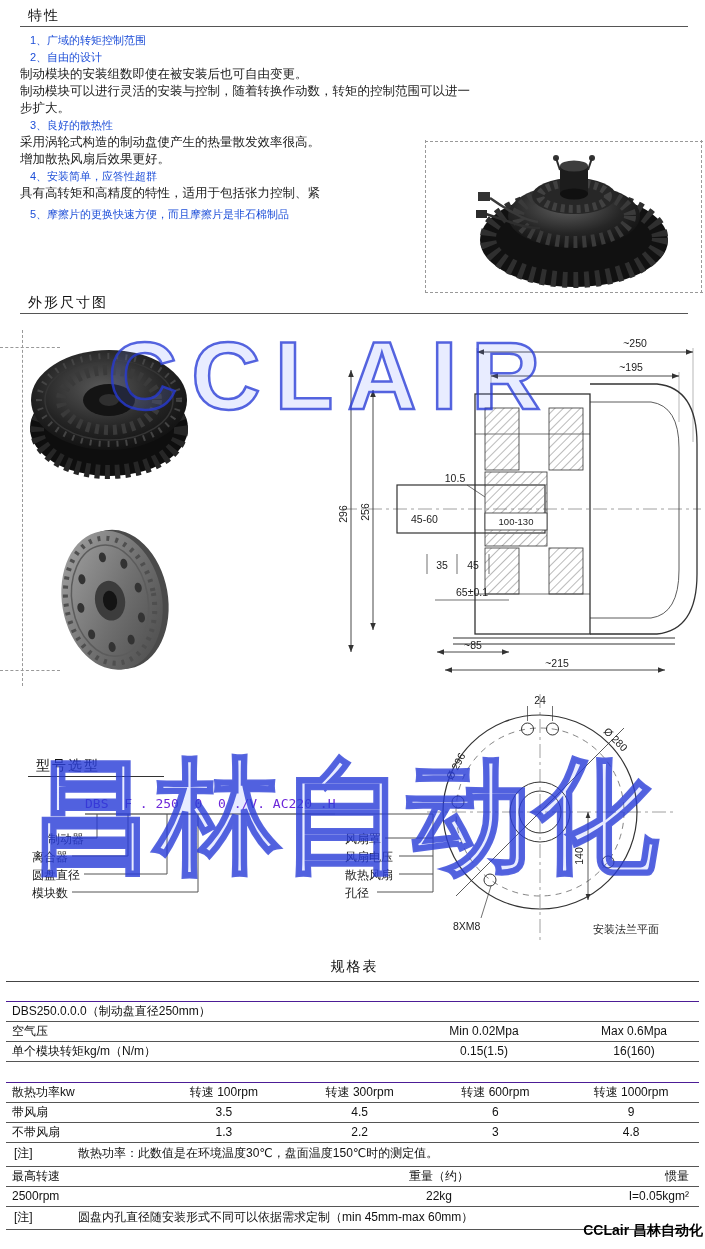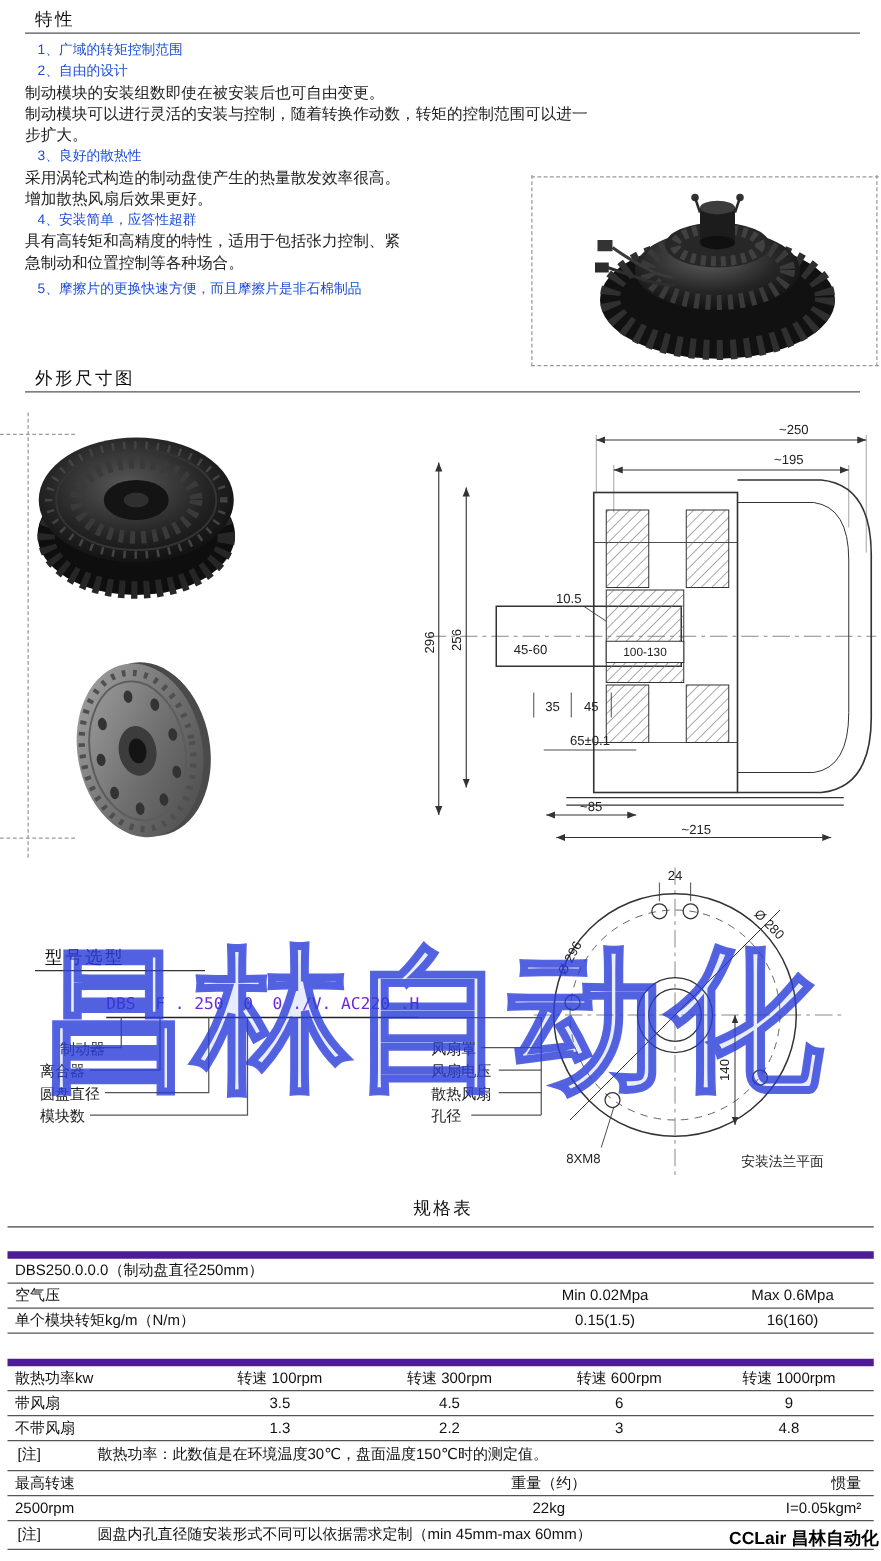--- a/index.html
+++ b/index.html
@@ -19,21 +19,21 @@
   .wm-top { left:108px; top:328px; font-size:96px; letter-spacing:14px; }
   .wm-bottom { left:30px; top:754px; font-size:124px; letter-spacing:2px; }
   .dim { font-size:10.5px; fill:#222; }
   .dim-sm { font-size:9.5px; fill:#222; }
   .cap { font-size:11px; fill:#222; }
   .model-code { position:absolute; left:85px; top:796px; font-family:"DejaVu Sans Mono","Liberation Mono",monospace;
                 font-size:13px; color:#6d28d9; white-space:pre; letter-spacing:0; }
   .mlabel { position:absolute; font-size:12px; color:#222; white-space:nowrap; }
   .spec { position:absolute; left:6px; top:958px; width:693px; font-size:12px; color:#111; }
   .trow { display:flex; align-items:center; border-bottom:1px solid #555; padding:2px 0; line-height:15px; }
-  .t-top { border-top:6px solid #4c1d95; }
+  .t-top { border-top:1px solid #4c1d95; }
   .cell-label { flex:1; padding-left:6px; }
   .c170 { width:170px; text-align:center; }
   .c130 { width:130px; text-align:center; }
   .c150l { width:150px; padding-left:6px; }
   .cflex { flex:1; text-align:center; }
   .c200c { width:200px; text-align:center; }
   .c160r { width:160px; text-align:right; padding-right:10px; }
   .note { display:flex; padding:3px 0 4px 0; line-height:15.5px; }
   .note-tag { width:72px; padding-left:8px; }
   .note-body { flex:1; }
@@ -57,21 +57,20 @@
       <div class="feat-line">制动模块可以进行灵活的安装与控制，随着转换作动数，转矩的控制范围可以进一步扩大。</div>
     </div>
     <div>
       <div class="feat-heading">3、良好的散热性</div>
       <div class="feat-line">采用涡轮式构造的制动盘使产生的热量散发效率很高。</div>
       <div class="feat-line">增加散热风扇后效果更好。</div>
     </div>
     <div>
       <div class="feat-heading">4、安装简单，应答性超群</div>
       <div class="feat-line">具有高转矩和高精度的特性，适用于包括张力控制、紧</div>
-      <div class="feat-line">急制动和位置控制等各种场合。</div>
     </div>
     <div style="margin-top:4px;">
       <div class="feat-heading">5、摩擦片的更换快速方便，而且摩擦片是非石棉制品</div>
     </div>
   </div>
 
   <div class="dashv" style="left:425px;top:140px;height:153px;"></div>
   <div class="dashv" style="left:701px;top:140px;height:153px;"></div>
   <div class="dashh" style="left:425px;top:141px;width:278px;"></div>
   <div class="dashh" style="left:425px;top:292px;width:278px;"></div>
@@ -341,15 +340,16 @@
     </div>
 
     <div class="note" style="border-bottom:1px solid #555;">
       <div class="note-tag">[注]</div>
       <div class="note-body">圆盘内孔直径随安装形式不同可以依据需求定制（min 45mm-max 60mm）</div>
     </div>
   </div>
 
   <div class="brand">CCLair 昌林自动化</div>
 
+  <div class="wm wm-top">CCLAIR</div>
   <div class="wm wm-bottom">昌林自动化</div>
 
 </div>
 
 </body></html>

